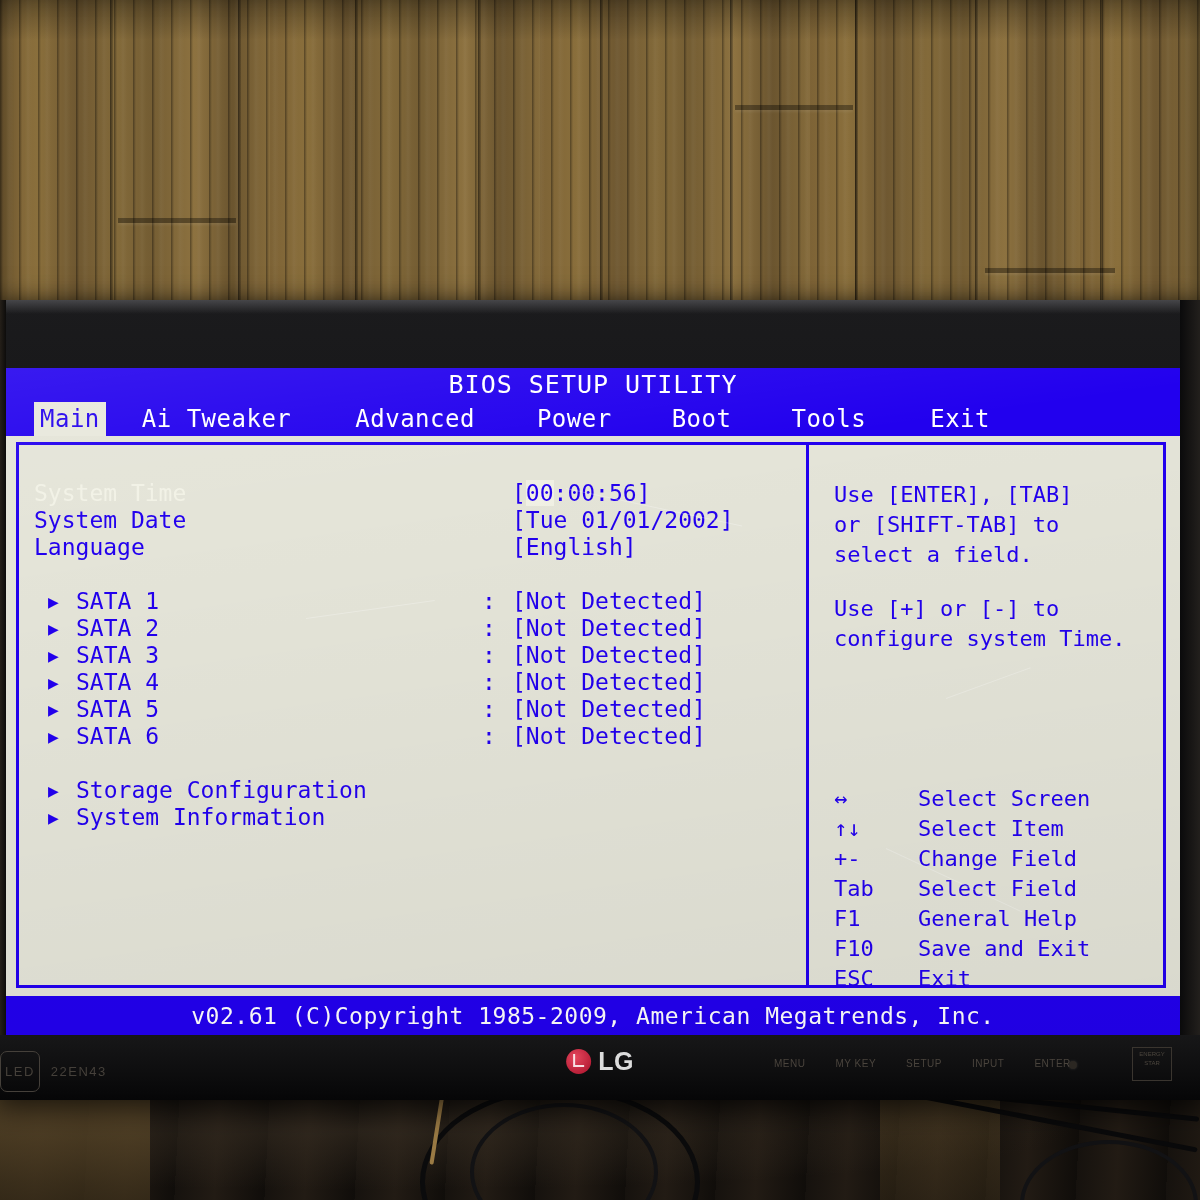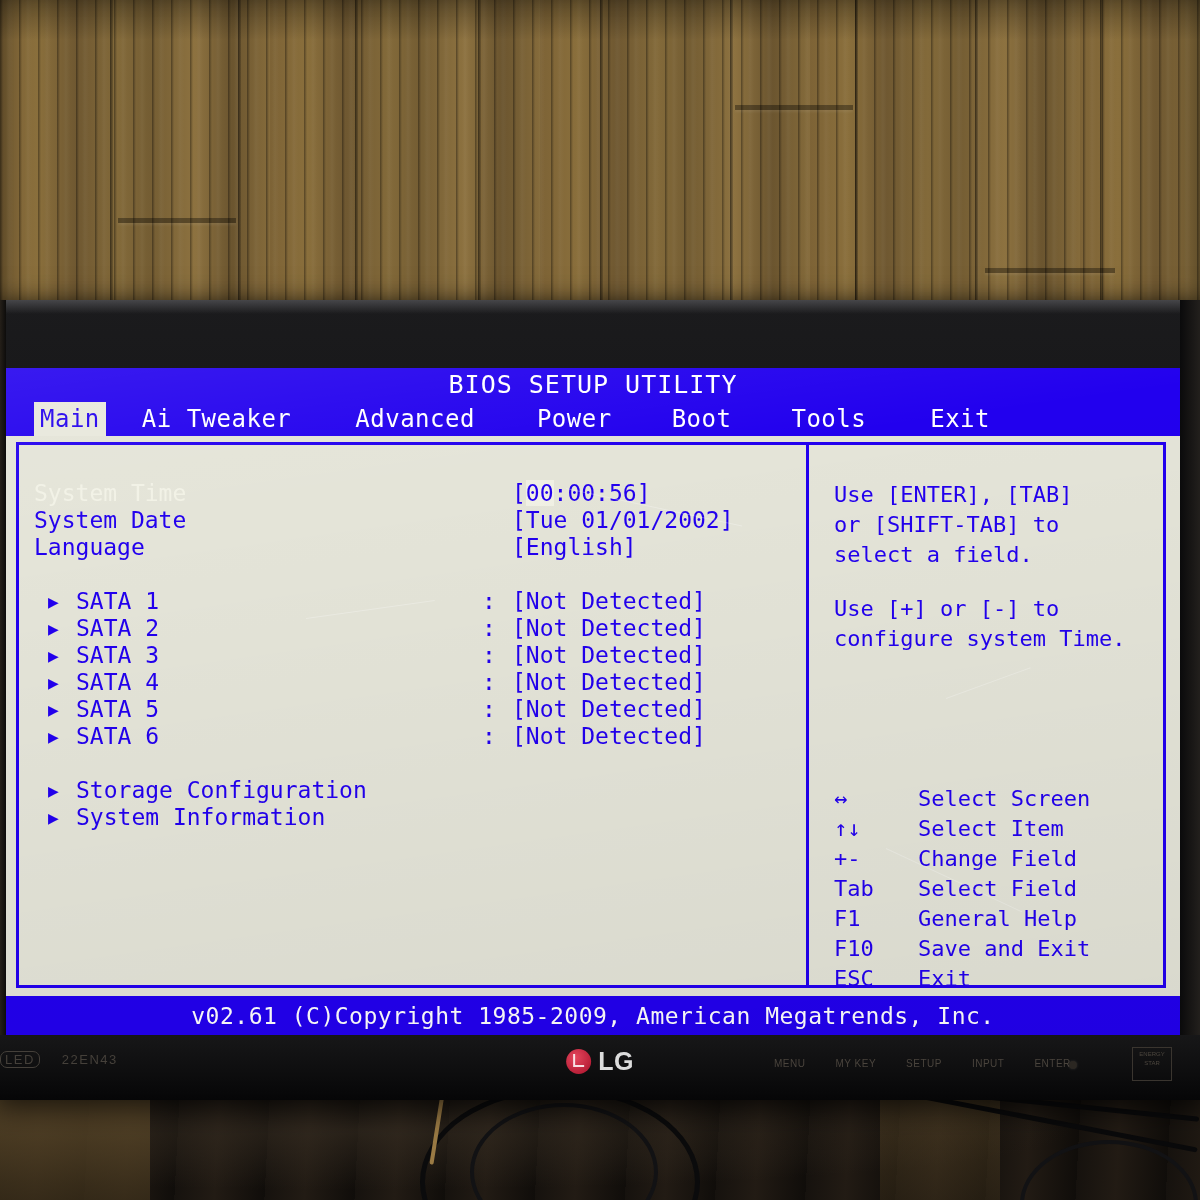--- a/index.html
+++ b/index.html
@@ -154,22 +154,22 @@
     left: 6px; top: 16px;
     color: #45403a;
     font-family: "Liberation Sans", sans-serif;
     font-size: 13px;
     letter-spacing: 1.5px;
   }
   .led-badge {
     display: inline-block;
     border: 1px solid #45403a;
     border-radius: 7px;
-    padding: 0 4px;
-    margin-right: 22px;
+    padding: 12px 4px;
+    margin-right: 11px;
   }
   .osd-buttons {
     position: absolute;
     left: 780px; top: 23px;
     display: flex;
     gap: 30px;
     color: #4a443d;
     font-family: "Liberation Sans", sans-serif;
     font-size: 10px;
     letter-spacing: 0.5px;

